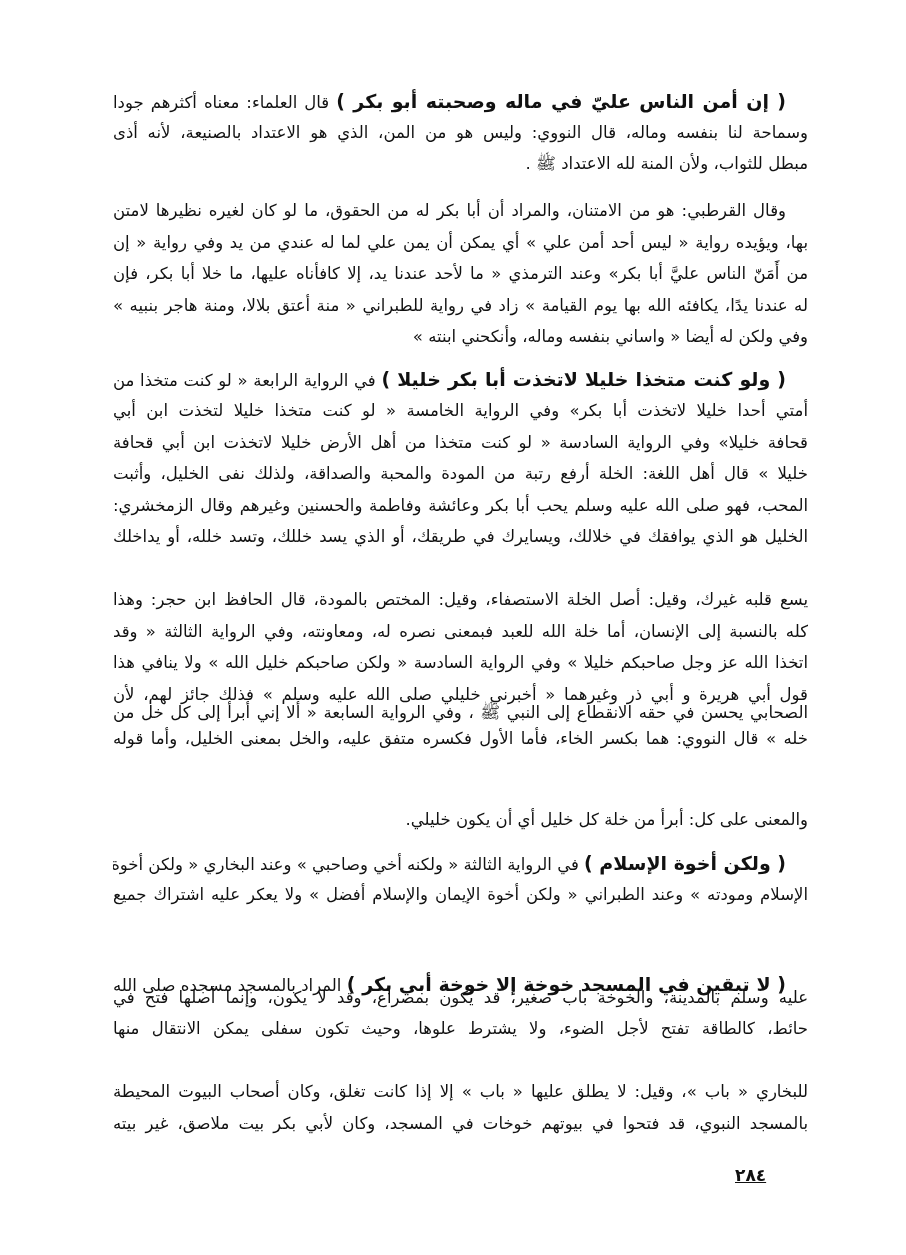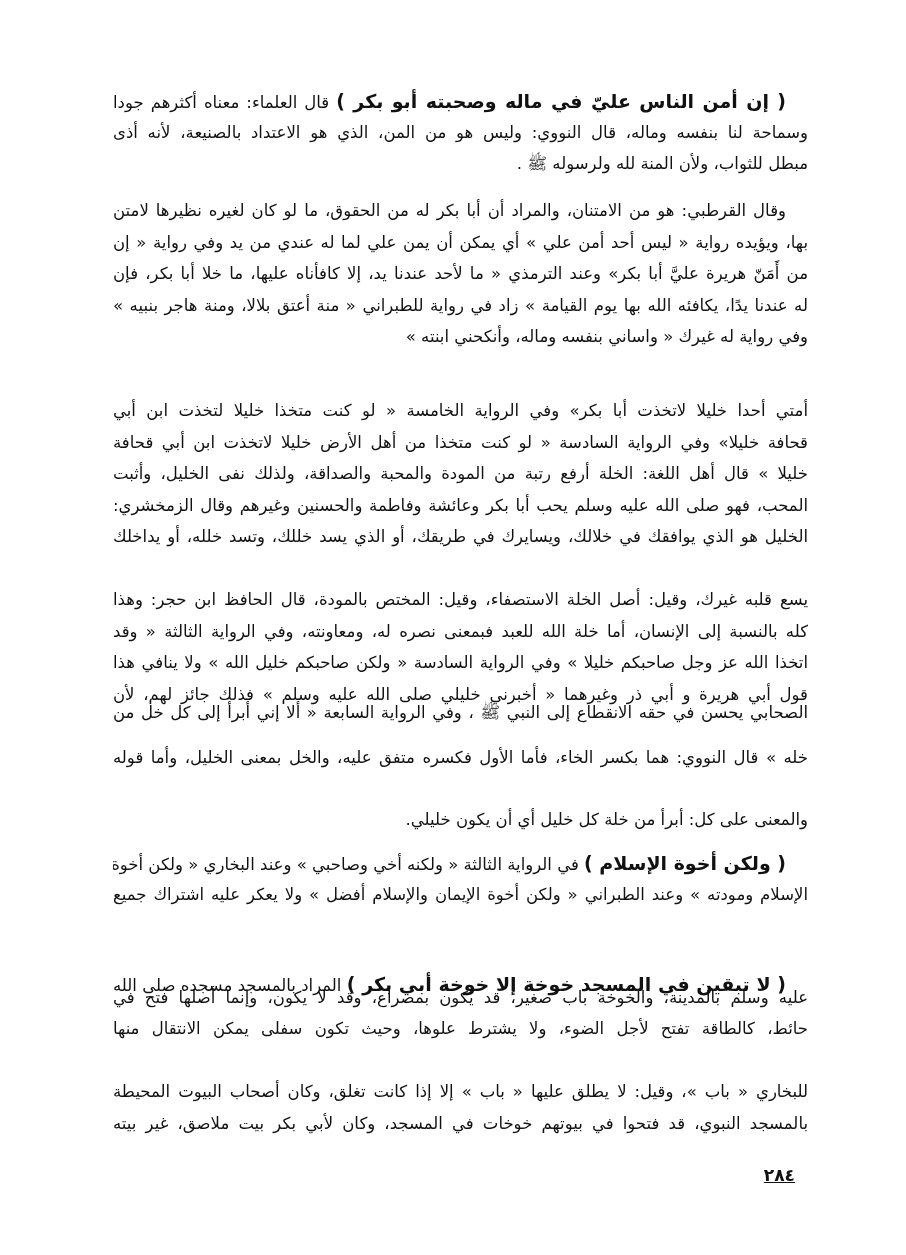--- a/index.html
+++ b/index.html
@@ -43,54 +43,55 @@
     }
     .head {
       font-weight: bold;
       font-size: 19px;
     }
     .page-number {
       position: absolute;
       left: 735px;
       top: 1163px;
       width: 60px;
-      text-align: right;
+      text-align: left;
       direction: rtl;
       font-size: 17px;
       font-weight: bold;
       line-height: 24px;
       text-decoration: underline;
     }
   </style>
 </head>
 <body>
 
 <div class="page">
 
   <div class="line indent" style="top:86px"><span class="head">( إن أمن الناس عليّ في ماله وصحبته أبو بكر )</span><span> قال العلماء: معناه أكثرهم جودا</span></div>
   <div class="line" style="top:118px"><span>وسماحة لنا بنفسه وماله، قال النووي: وليس هو من المن، الذي هو الاعتداد بالصنيعة، لأنه أذى</span></div>
-  <div class="line last" style="top:149px"><span>مبطل للثواب، ولأن المنة لله ولرسوله ﷺ .</span></div>
+  <div class="line last" style="top:149px"><span>مبطل للثواب، ولأن المنة لله الاعتداد ﷺ .</span></div>
 
   <div class="line indent" style="top:196px"><span>وقال القرطبي: هو من الامتنان، والمراد أن أبا بكر له من الحقوق، ما لو كان لغيره نظيرها لامتن</span></div>
   <div class="line" style="top:228px"><span>بها، ويؤيده رواية « ليس أحد أمن علي » أي يمكن أن يمن علي لما له عندي من يد وفي رواية « إن</span></div>
-  <div class="line" style="top:259px"><span>من أَمَنّ هريرة عليَّ أبا بكر» وعند الترمذي « ما لأحد عندنا يد، إلا كافأناه عليها، ما خلا أبا بكر، فإن</span></div>
+  <div class="line" style="top:259px"><span>من أَمَنّ الناس عليَّ أبا بكر» وعند الترمذي « ما لأحد عندنا يد، إلا كافأناه عليها، ما خلا أبا بكر، فإن</span></div>
   <div class="line" style="top:291px"><span>له عندنا يدًا، يكافئه الله بها يوم القيامة » زاد في رواية للطبراني « منة أعتق بلالا، ومنة هاجر بنبيه »</span></div>
-  <div class="line last" style="top:322px"><span>وفي رواية له غيرك « واساني بنفسه وماله، وأنكحني ابنته »</span></div>
+  <div class="line last" style="top:322px"><span>وفي ولكن له أيضا « واساني بنفسه وماله، وأنكحني ابنته »</span></div>
 
+  <div class="line indent" style="top:364px"><span class="head">( ولو كنت متخذا خليلا لاتخذت أبا بكر خليلا )</span><span> في الرواية الرابعة « لو كنت متخذا من</span></div>
   <div class="line" style="top:396px"><span>أمتي أحدا خليلا لاتخذت أبا بكر» وفي الرواية الخامسة « لو كنت متخذا خليلا لتخذت ابن أبي</span></div>
   <div class="line" style="top:428px"><span>قحافة خليلا» وفي الرواية السادسة « لو كنت متخذا من أهل الأرض خليلا لاتخذت ابن أبي قحافة</span></div>
   <div class="line" style="top:459px"><span>خليلا » قال أهل اللغة: الخلة أرفع رتبة من المودة والمحبة والصداقة، ولذلك نفى الخليل، وأثبت</span></div>
   <div class="line" style="top:491px"><span>المحب، فهو صلى الله عليه وسلم يحب أبا بكر وعائشة وفاطمة والحسنين وغيرهم وقال الزمخشري:</span></div>
   <div class="line" style="top:522px"><span>الخليل هو الذي يوافقك في خلالك، ويسايرك في طريقك، أو الذي يسد خللك، وتسد خلله، أو يداخلك</span></div>
   <div class="line" style="top:585px"><span>يسع قلبه غيرك، وقيل: أصل الخلة الاستصفاء، وقيل: المختص بالمودة، قال الحافظ ابن حجر: وهذا</span></div>
   <div class="line" style="top:617px"><span>كله بالنسبة إلى الإنسان، أما خلة الله للعبد فبمعنى نصره له، ومعاونته، وفي الرواية الثالثة « وقد</span></div>
   <div class="line" style="top:648px"><span>اتخذا الله عز وجل صاحبكم خليلا » وفي الرواية السادسة « ولكن صاحبكم خليل الله » ولا ينافي هذا</span></div>
   <div class="line" style="top:680px"><span>قول أبي هريرة و أبي ذر وغيرهما « أخبرني خليلي صلى الله عليه وسلم » فذلك جائز لهم، لأن</span></div>
   <div class="line" style="top:698px"><span>الصحابي يحسن في حقه الانقطاع إلى النبي ﷺ ، وفي الرواية السابعة « ألا إني أبرأ إلى كل خل من</span></div>
-  <div class="line" style="top:743px"><span>خله » قال النووي: هما بكسر الخاء، فأما الأول فكسره متفق عليه، والخل بمعنى الخليل، وأما قوله</span></div>
+  <div class="line" style="top:724px"><span>خله » قال النووي: هما بكسر الخاء، فأما الأول فكسره متفق عليه، والخل بمعنى الخليل، وأما قوله</span></div>
   <div class="line last" style="top:805px"><span>والمعنى على كل: أبرأ من خلة كل خليل أي أن يكون خليلي.</span></div>
 
   <div class="line" style="top:880px"><span>الإسلام ومودته » وعند الطبراني « ولكن أخوة الإيمان والإسلام أفضل » ولا يعكر عليه اشتراك جميع</span></div>
   <div class="line indent" style="top:848px"><span class="head">( ولكن أخوة الإسلام )</span><span> في الرواية الثالثة « ولكنه أخي وصاحبي » وعند البخاري « ولكن أخوة</span></div>
 
   <div class="line indent" style="top:969px"><span class="head">( لا تبقين في المسجد خوخة إلا خوخة أبي بكر )</span><span> المراد بالمسجد مسجده صلى الله</span></div>
   <div class="line" style="top:983px"><span>عليه وسلم بالمدينة، والخوخة باب صغير، قد يكون بمصراع، وقد لا يكون، وإنما أصلها فتح في</span></div>
   <div class="line" style="top:1014px"><span>حائط، كالطاقة تفتح لأجل الضوء، ولا يشترط علوها، وحيث تكون سفلى يمكن الانتقال منها</span></div>
   <div class="line" style="top:1077px"><span>للبخاري « باب »، وقيل: لا يطلق عليها « باب » إلا إذا كانت تغلق، وكان أصحاب البيوت المحيطة</span></div>
   <div class="line" style="top:1109px"><span>بالمسجد النبوي، قد فتحوا في بيوتهم خوخات في المسجد، وكان لأبي بكر بيت ملاصق، غير بيته</span></div>

